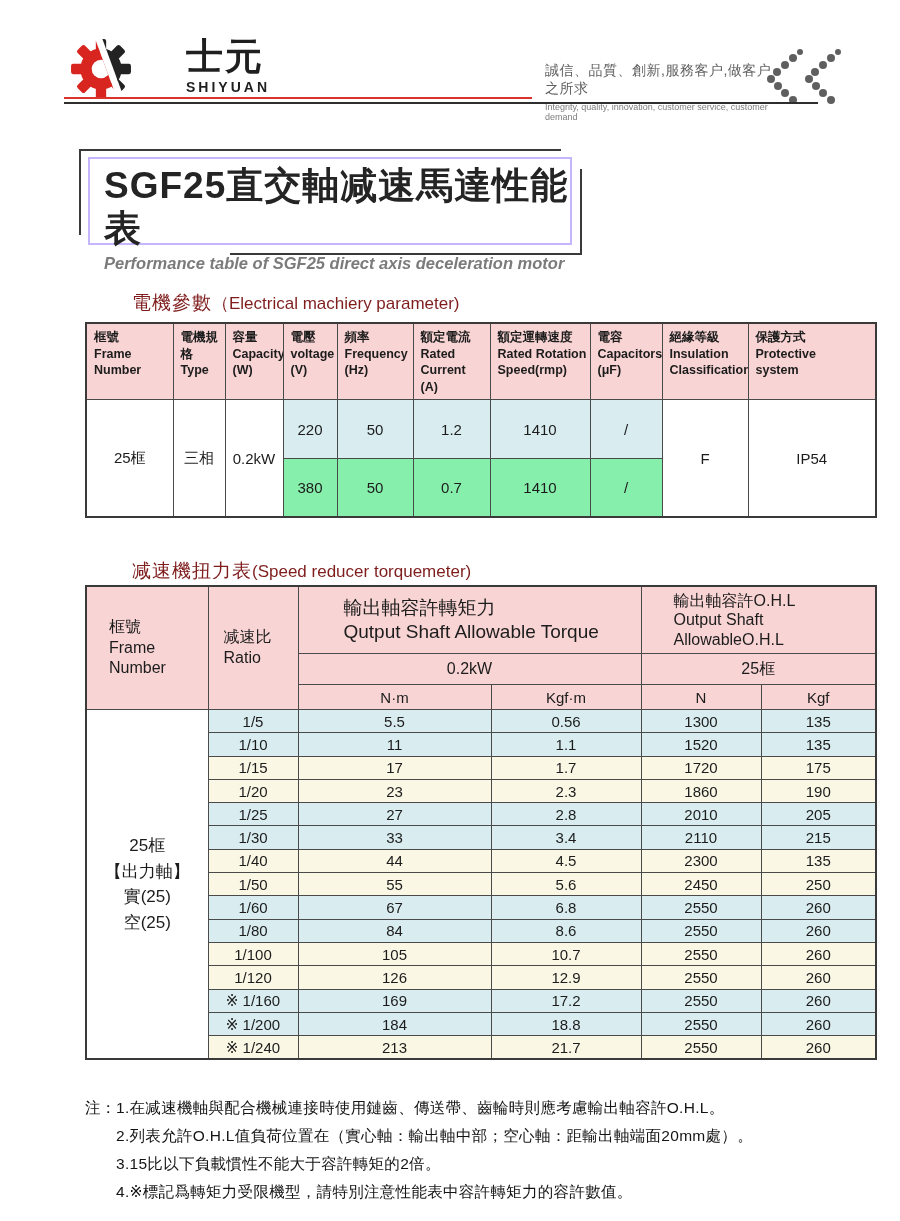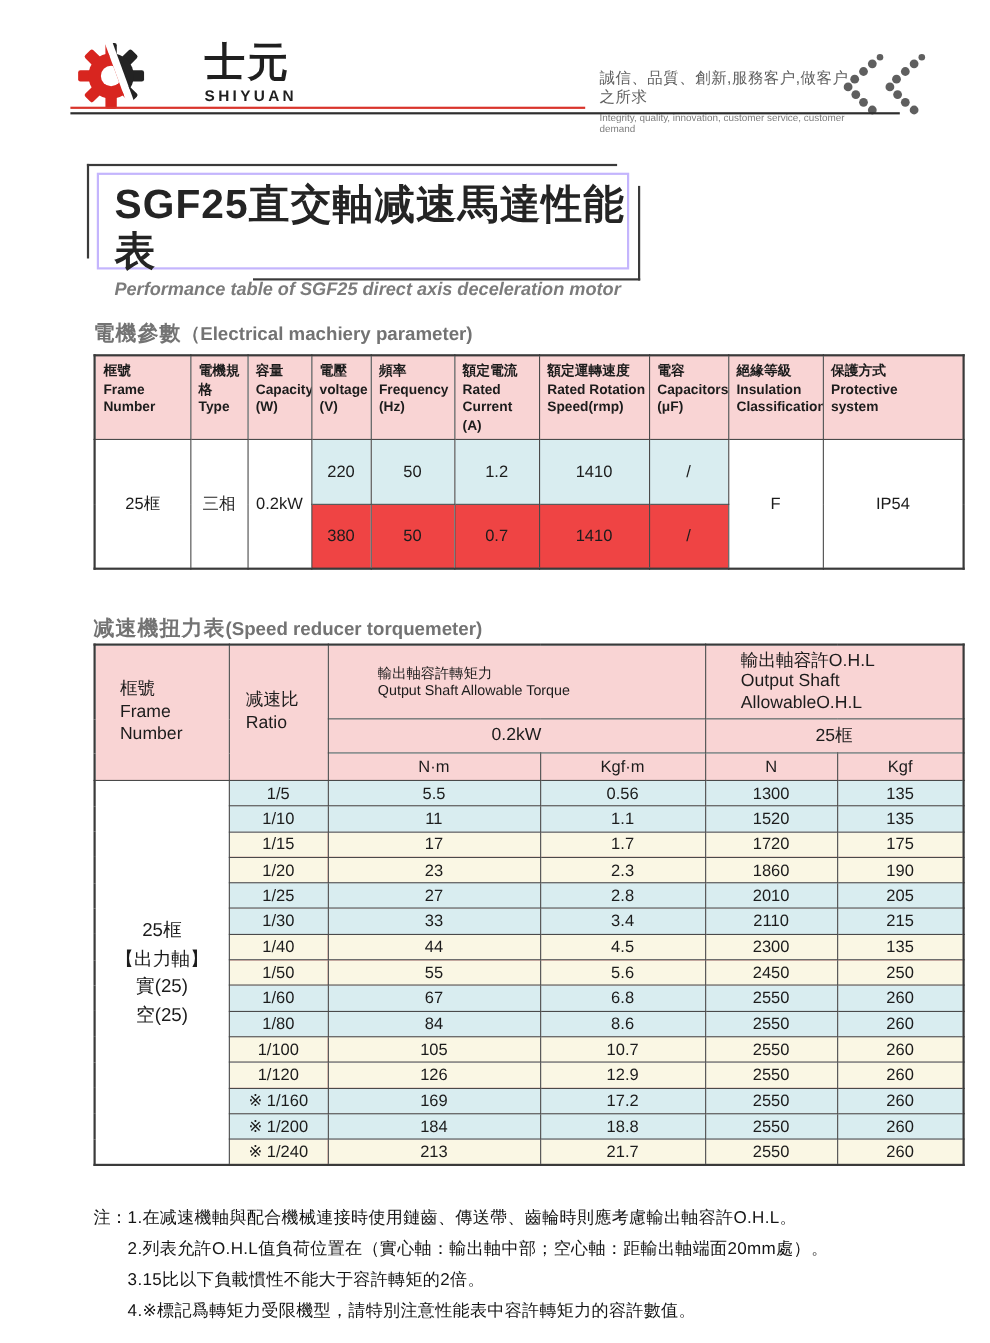--- a/index.html
+++ b/index.html
@@ -28,49 +28,49 @@
     content:"";position:absolute;left:-11px;top:-10px;width:100%;height:100%;
     border-top:2px solid #3a3a3a;border-left:2px solid #3a3a3a;
   }
   .title-block::after{
     content:"";position:absolute;left:140px;top:10px;width:100%;height:100%;
     border-bottom:2px solid #3a3a3a;border-right:2px solid #3a3a3a;width:calc(100% - 130px);
   }
   .title-cn{font-size:37px;font-weight:bold;color:#242424;letter-spacing:1px;line-height:1.15;}
   .title-en{font-size:16.5px;font-weight:bold;font-style:italic;color:#7b7b7b;margin-top:4px;}
   
-  .sec-heading{position:absolute;color:#737373;font-weight:bold;}
+  .sec-heading{position:absolute;color:#7f1d1d;font-weight:normal;margin-left:47px;}
   .sec-heading .cn{font-size:19px;letter-spacing:1px;}
   .sec-heading .en{font-size:17px;}
   #elec-heading{left:85px;top:290px;}
   #torque-heading{left:85px;top:558px;}
   
   table{border-collapse:collapse;table-layout:fixed;position:absolute;background:#fff;}
   td,th{border:1px solid #4a4a4a;overflow:hidden;}
   .outer{border:2px solid #3a3a3a;}
   .blue{background:#d9edf0;}
   .blue td{background:#d9edf0;}
-  .yellow{background:#ef4444;}
+  .yellow{background:#86efac;}
   .yellow td{background:#faf7e4;}
   .white-cell{background:#ffffff;}
   
   #elec-table{left:85px;top:322px;width:790px;}
   #elec-table th{
     background:#f9d4d4;font-size:12.5px;font-weight:bold;text-align:left;vertical-align:top;
     padding:5px 2px 4px 7px;white-space:pre-line;line-height:1.32;height:64px;
   }
   #elec-table td{text-align:center;font-size:15px;}
   #elec-table tr.er1 td{height:56px;}
   #elec-table tr.er2 td{height:55px;}
   
   #torque-table{left:85px;top:585px;width:790px;}
   #torque-table th{background:#f9d4d4;font-weight:normal;white-space:pre-line;}
   .th-frame{font-size:16px;text-align:left;padding-left:22px;line-height:1.3;vertical-align:middle;}
   .th-ratio{font-size:16px;text-align:left;padding-left:15px;line-height:1.3;vertical-align:middle;}
-  .th-torque{font-size:13px;text-align:left;padding-left:45px;line-height:1.25;vertical-align:middle;height:64px;}
+  .th-torque{font-size:19px;text-align:left;padding-left:45px;line-height:1.25;vertical-align:middle;height:64px;}
   .th-ohl{font-size:16px;text-align:left;padding-left:32px;line-height:1.2;vertical-align:middle;}
   .th-sub{font-size:16px;text-align:center;height:28px;}
   .th-unit{font-size:15px;text-align:center;height:22px;}
   #torque-table td{font-size:15px;text-align:center;height:22.3px;padding:0;line-height:1;}
   #torque-table td.frame-cell{
     background:#ffffff;font-size:17px;line-height:1.5;white-space:pre-line;vertical-align:middle;
   }
   
   .notes{position:absolute;left:85px;top:1094px;width:760px;display:flex;font-size:15.5px;line-height:1.8;color:#141414;}
   .notes-label{white-space:nowrap;}

